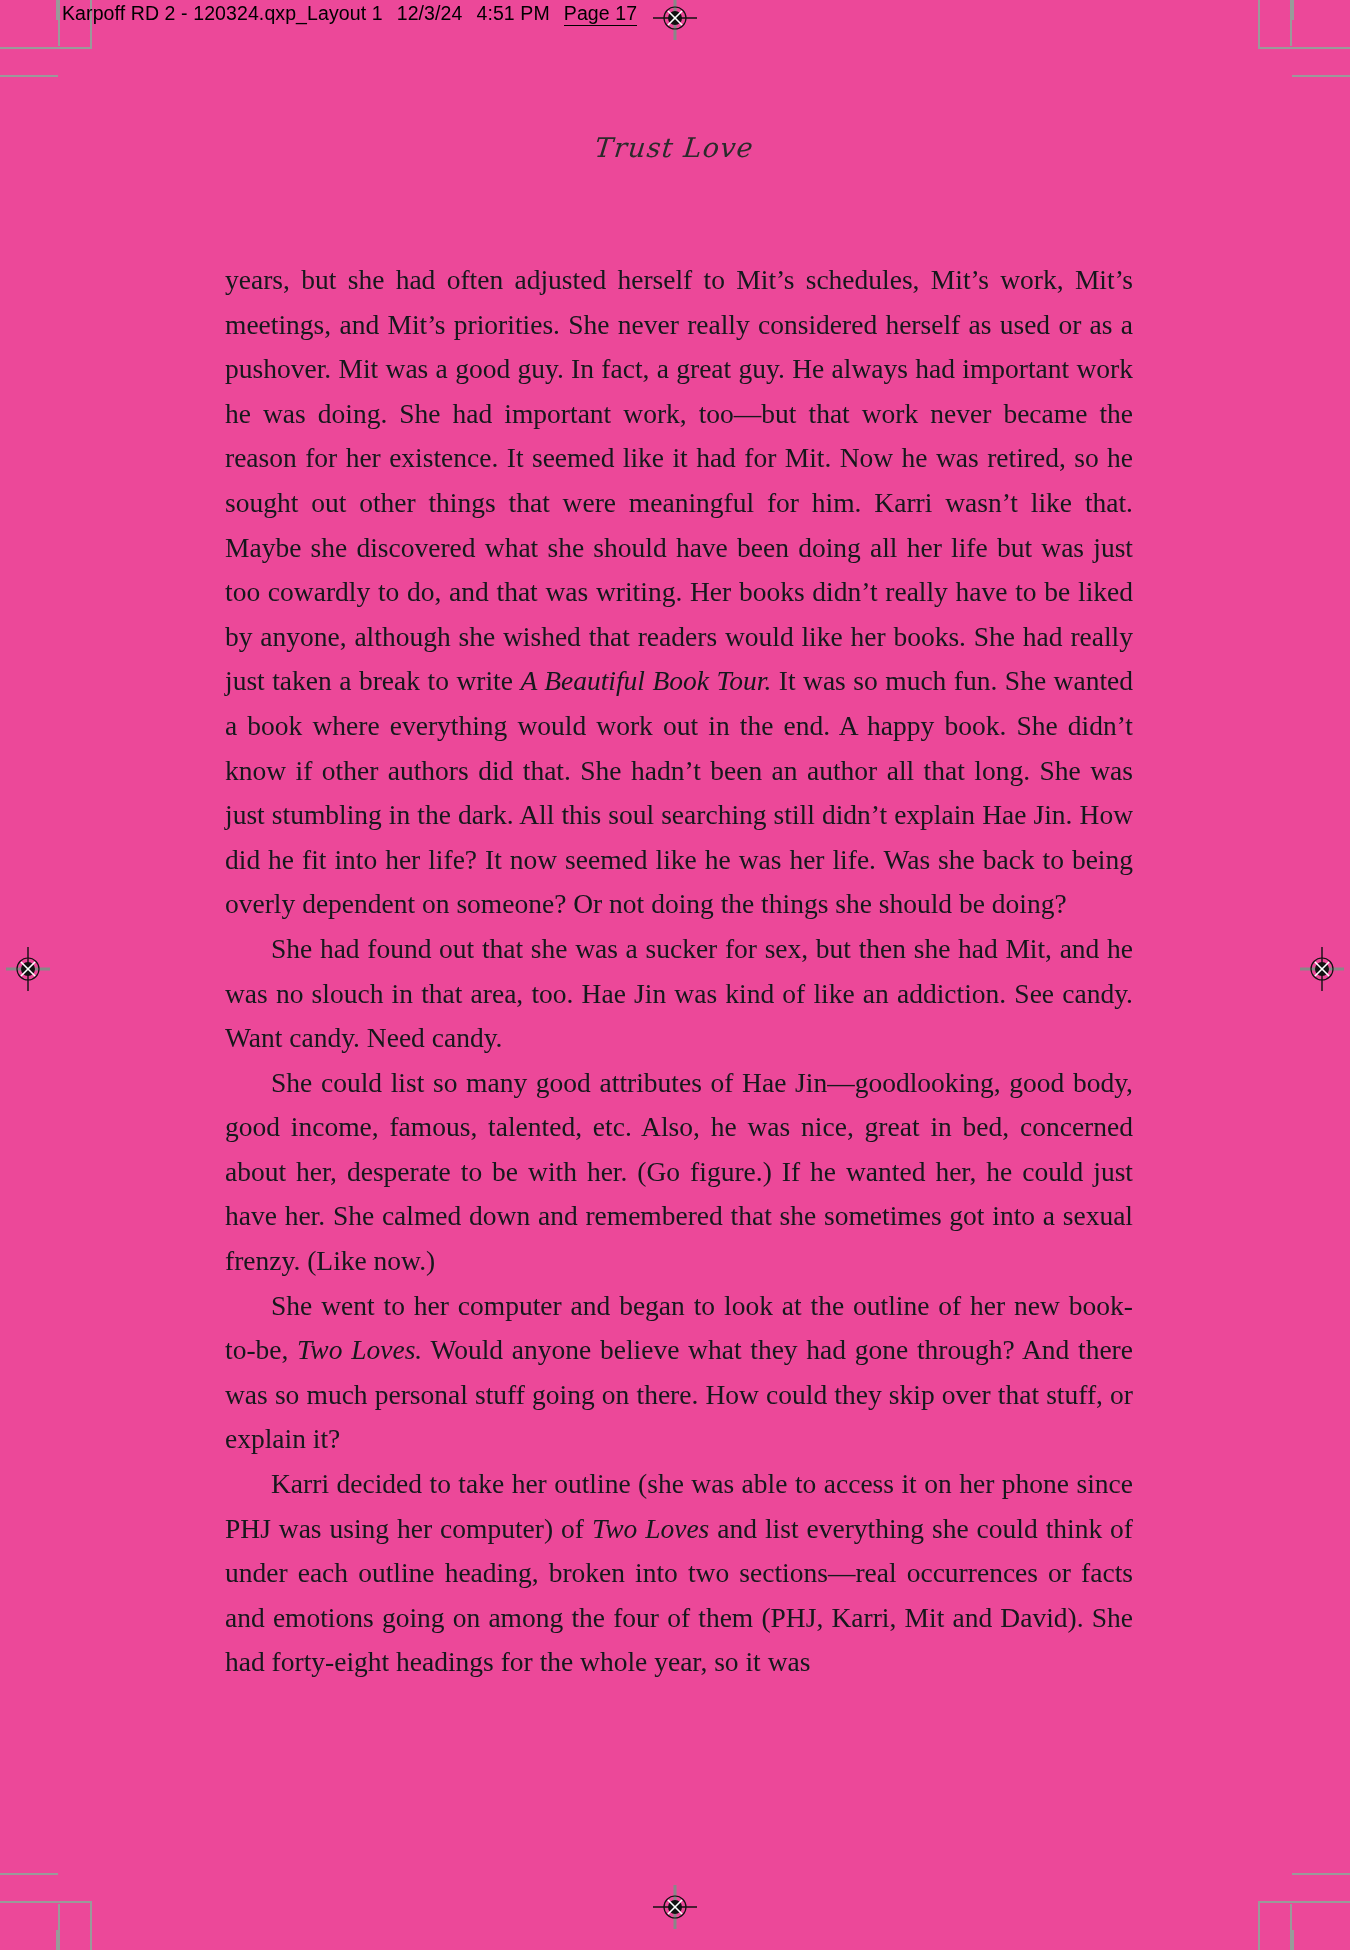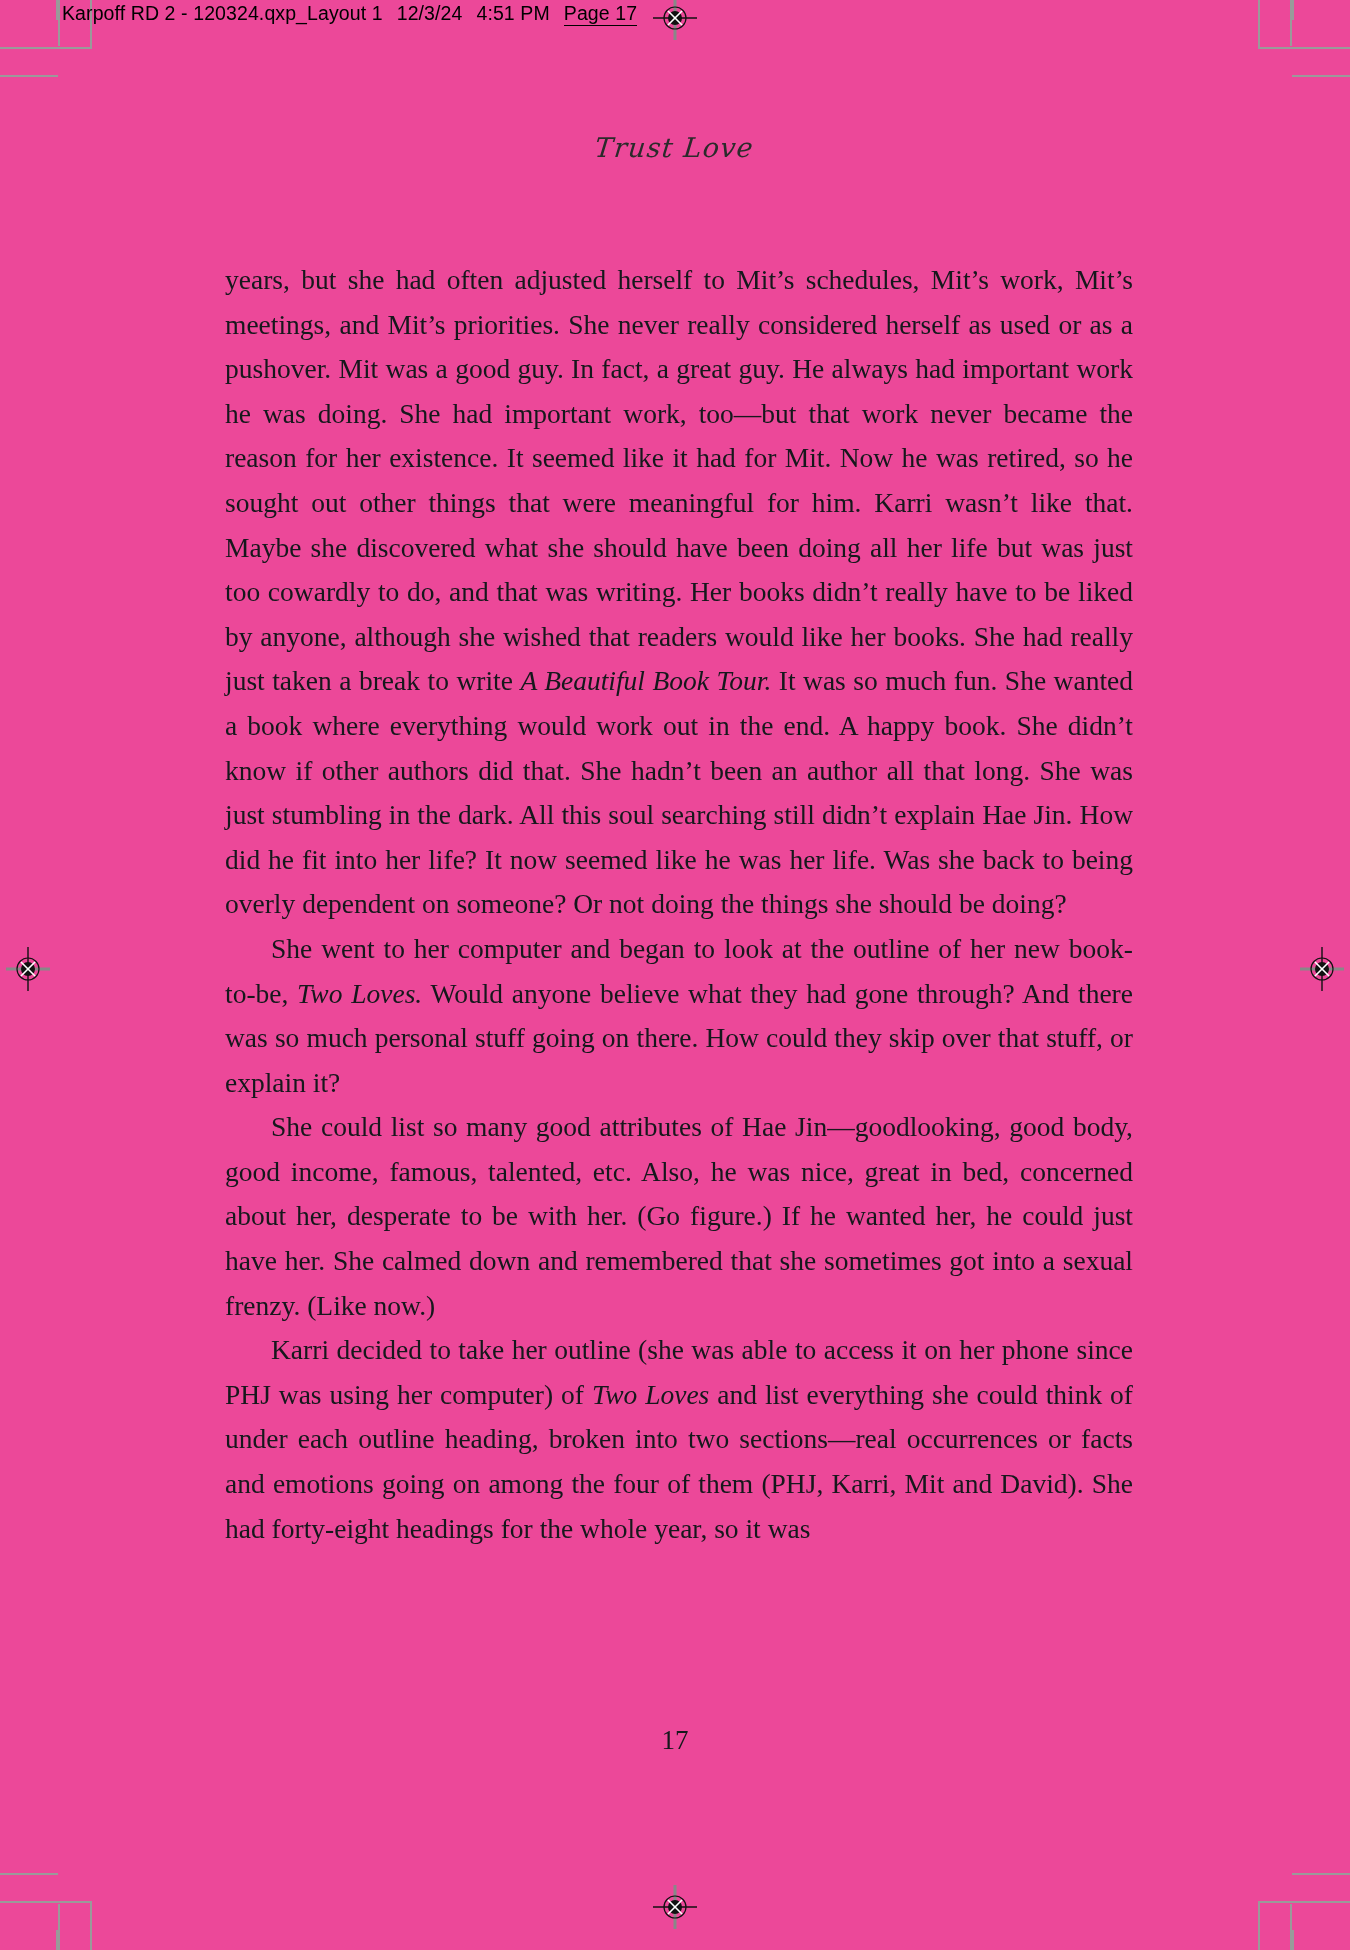--- a/index.html
+++ b/index.html
@@ -176,20 +176,20 @@
   <div id="slug">
     <span>Karpoff RD 2 - 120324.qxp_Layout 1</span><span class="sp"></span><span class="sp"></span><span>12/3/24</span><span class="sp"></span><span class="sp"></span><span>4:51 PM</span><span class="sp"></span><span class="sp"></span><span class="page-word">Page 17</span>
   </div>
 
   <div id="running-head">
     <span class="rh-inner">Trust Love</span>
   </div>
 
   <div id="textblock">
       <p><span>years, but she had often adjusted herself to Mit’s schedules, Mit’s work, Mit’s meetings, and Mit’s priorities. She never really considered herself as used or as a pushover. Mit was a good guy. In fact, a great guy. He always had important work he was doing. She had important work, too—but that work never became the reason for her existence. It seemed like it had for Mit. Now he was retired, so he sought out other things that were meaningful for him. Karri wasn’t like that. Maybe she discovered what she should have been doing all her life but was just too cowardly to do, and that was writing. Her books didn’t really have to be liked by anyone, although she wished that readers would like her books. She had really just taken a break to write </span><i>A Beautiful Book Tour.</i><span> It was so much fun. She wanted a book where everything would work out in the end. A happy book. She didn’t know if other authors did that. She hadn’t been an author all that long. She was just stumbling in the dark. All this soul searching still didn’t explain Hae Jin. How did he fit into her life? It now seemed like he was her life. Was she back to being overly dependent on someone? Or not doing the things she should be doing?</span></p>
+      <p class="indent"><span>She had found out that she was a sucker for sex, but then she had Mit, and he was no slouch in that area, too. Hae Jin was kind of like an addiction. See candy. Want candy. Need candy.</span></p>
+      <p class="indent"><span>She could list so many good attributes of Hae Jin—goodlooking, good body, good income, famous, talented, etc. Also, he was nice, great in bed, concerned about her, desperate to be with her. (Go figure.) If he wanted her, he could just have her. She calmed down and remembered that she sometimes got into a sexual frenzy. (Like now.)</span></p>
       <p class="indent"><span>She went to her computer and began to look at the outline of her new book-to-be, </span><i>Two Loves.</i><span> Would anyone believe what they had gone through? And there was so much personal stuff going on there. How could they skip over that stuff, or explain it?</span></p>
-      <p class="indent"><span>She could list so many good attributes of Hae Jin—goodlooking, good body, good income, famous, talented, etc. Also, he was nice, great in bed, concerned about her, desperate to be with her. (Go figure.) If he wanted her, he could just have her. She calmed down and remembered that she sometimes got into a sexual frenzy. (Like now.)</span></p>
       <p class="indent"><span>Karri decided to take her outline (she was able to access it on her phone since PHJ was using her computer) of </span><i>Two Loves</i><span> and list everything she could think of under each outline heading, broken into two sections—real occurrences or facts and emotions going on among the four of them (PHJ, Karri, Mit and David). She had forty-eight headings for the whole year, so it was</span></p>
     </div>
 
-  <div id="folio">17</div>
 
 </div>
 
 </body></html>

